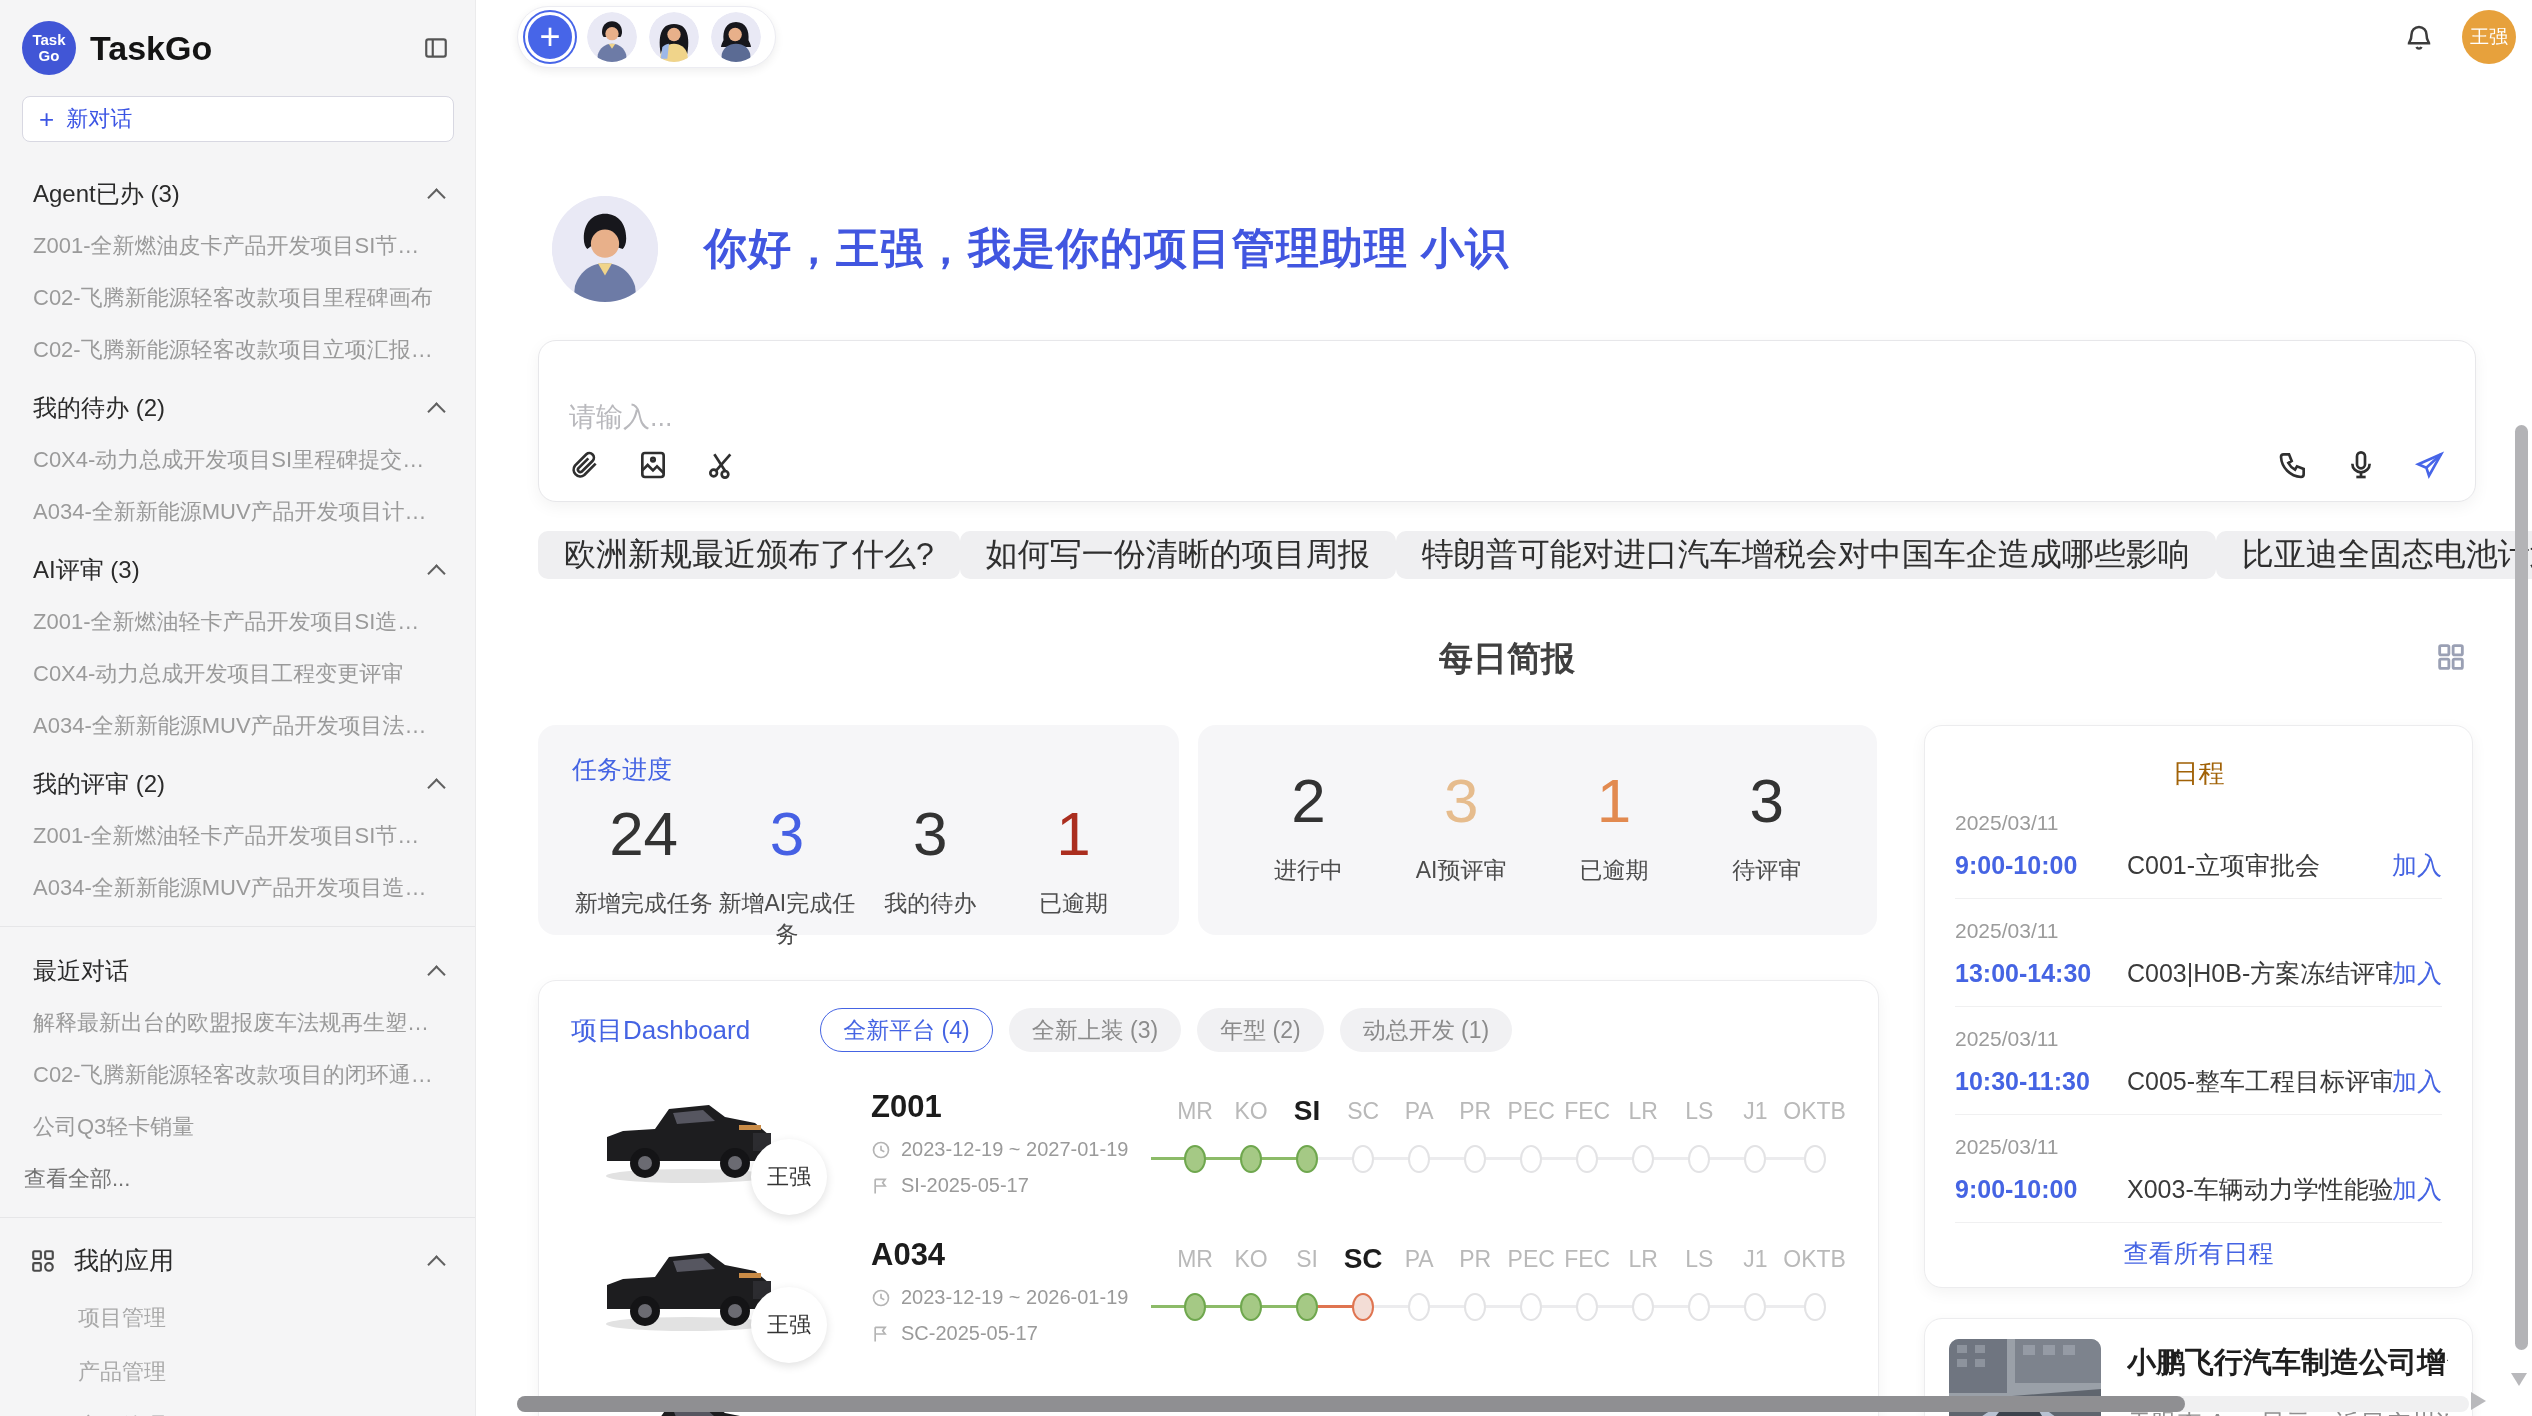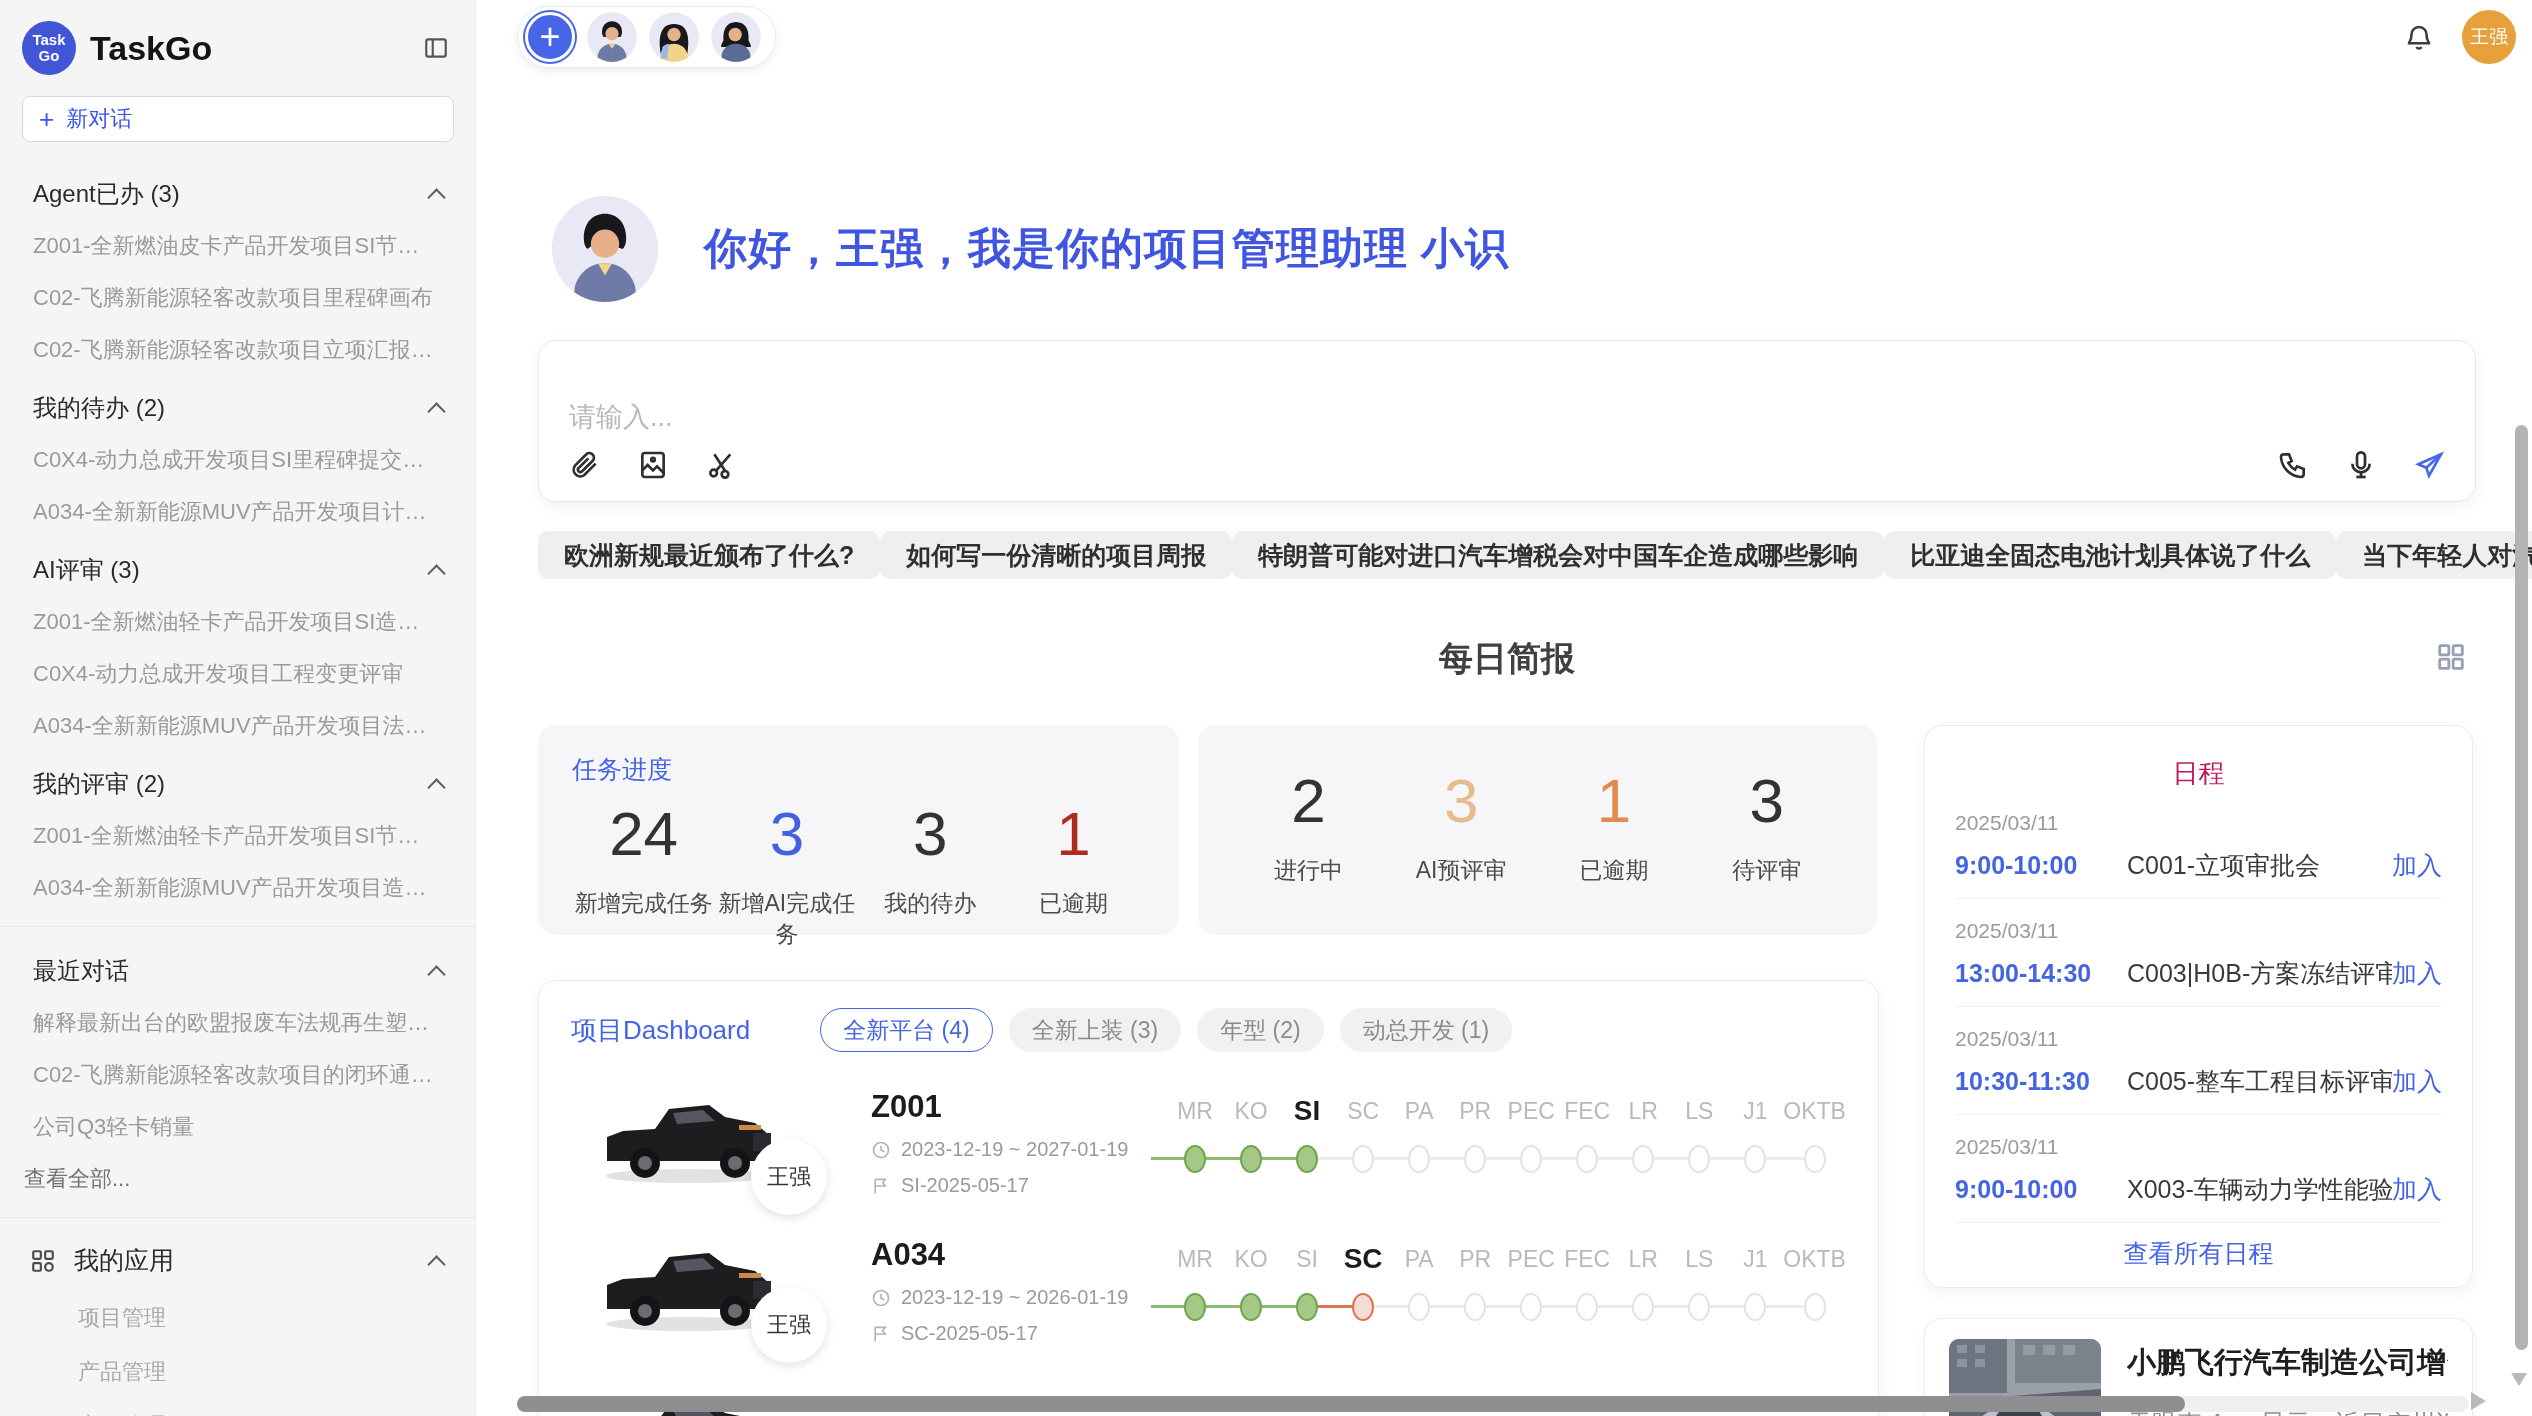--- a/index.html
+++ b/index.html
@@ -59,21 +59,21 @@
     padding:22px 30px 20px; display:flex; flex-direction:column; }
   .placeholder { font-size:27px; color:#b9b9bd; margin-top:36px; }
   .composer-bar { margin-top:auto; display:flex; justify-content:space-between; align-items:flex-end; }
   .ic-group { display:flex; gap:36px; align-items:center; }
   .c-icon { width:32px; height:32px; color:#2f2f2f; cursor:pointer; }
   .c-icon.blue { color:#4765e8; }
 
   .chips { position:absolute; top:531px; left:61px; width:1938px;
     display:flex; justify-content:space-between; }
   .chip { background:#efeff1; border-radius:10px; height:48px; display:flex; align-items:center;
-    padding:0 26px; font-size:25px; color:#2f2f2f; white-space:nowrap; cursor:pointer;font-weight:bold; }
+    padding:0 26px; font-size:32px; color:#2f2f2f; white-space:nowrap; cursor:pointer; }
 
   .brief-head { position:absolute; top:636px; left:61px; width:1938px; height:46px; }
   .brief-title { text-align:center; font-size:34px; font-weight:700; color:#404040; }
   .grid-btn { position:absolute; right:8px; top:4px; width:34px; height:34px; color:#9aa0b4; cursor:pointer; }
 
   .columns { position:absolute; top:725px; left:61px; width:1938px; display:flex; gap:45px; }
   .col-left { width:1341px; }
   .stats-row { display:flex; gap:19px; }
   .stat-card { height:210px; border-radius:18px; background:#f6f6f8; padding:28px 34px; }
   .stat-card.progress { width:641px; }
@@ -117,21 +117,21 @@
   .tl-node.alert { background:#f3ddd6; border-color:#df7450; }
   .tl-line { position:absolute; height:3px; top:80px; z-index:1; }
   .tl-line.green  { background:#8cbb68; left:-16px; width:calc(100%/12*2.5 + 16px); }
   .tl-line.orange { background:#df7450; left:calc(100%/12*2.5); width:calc(100%/12); }
   .tl-line.gray-z { background:#ececee; left:calc(100%/12*2.5); width:calc(100%/12*9); }
   .tl-line.gray-a { background:#ececee; left:calc(100%/12*3.5); width:calc(100%/12*8); }
 
   .col-right { width:549px; }
   .sched-card { height:563px; background:#fff; border:1px solid #ececee; border-radius:18px;
     box-shadow:0 5px 16px rgba(0,0,0,.05); padding:30px 30px 22px; display:flex; flex-direction:column; }
-  .sched-title { text-align:center; font-size:26px; color:#be185d; }
+  .sched-title { text-align:center; font-size:26px; color:#a16207; }
   .sched-row { padding:20px 0 16px; border-bottom:1px solid #f0f0f1; }
   .sched-date { font-size:21px; color:#9b9b9b; }
   .sched-main { display:flex; align-items:center; margin-top:14px; }
   .sched-time { width:172px; font-size:25px; font-weight:700; color:#4564e3; flex-shrink:0; }
   .sched-name { flex:1; font-size:25px; color:#3a3a3a; white-space:nowrap; overflow:hidden; }
   .join { font-size:25px; color:#4564e3; cursor:pointer; }
   .view-all { margin-top:auto; text-align:center; font-size:25px; color:#4564e3; padding-top:14px; cursor:pointer; }
 
   .news-card { margin-top:30px; height:150px; background:#fff; border:1px solid #ececee;
     border-radius:18px; box-shadow:0 3px 12px rgba(0,0,0,.05); padding:20px 24px; display:flex; gap:26px; }

